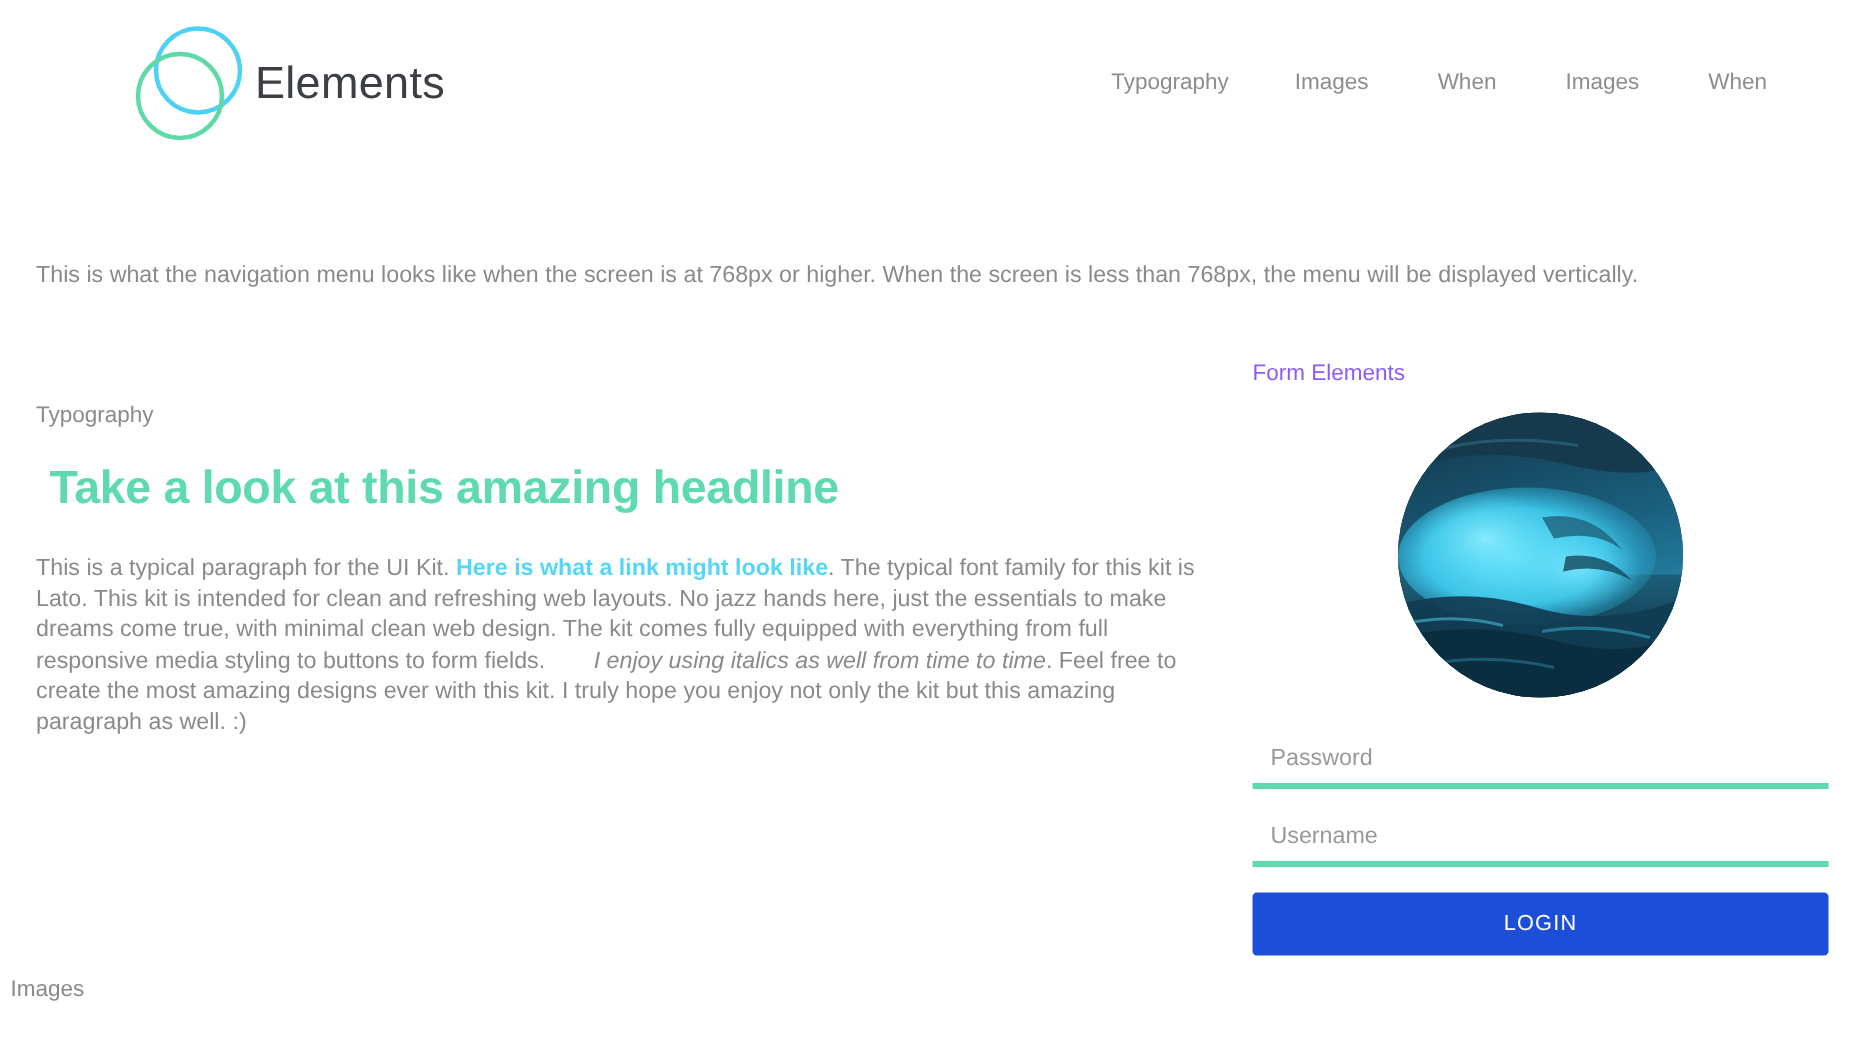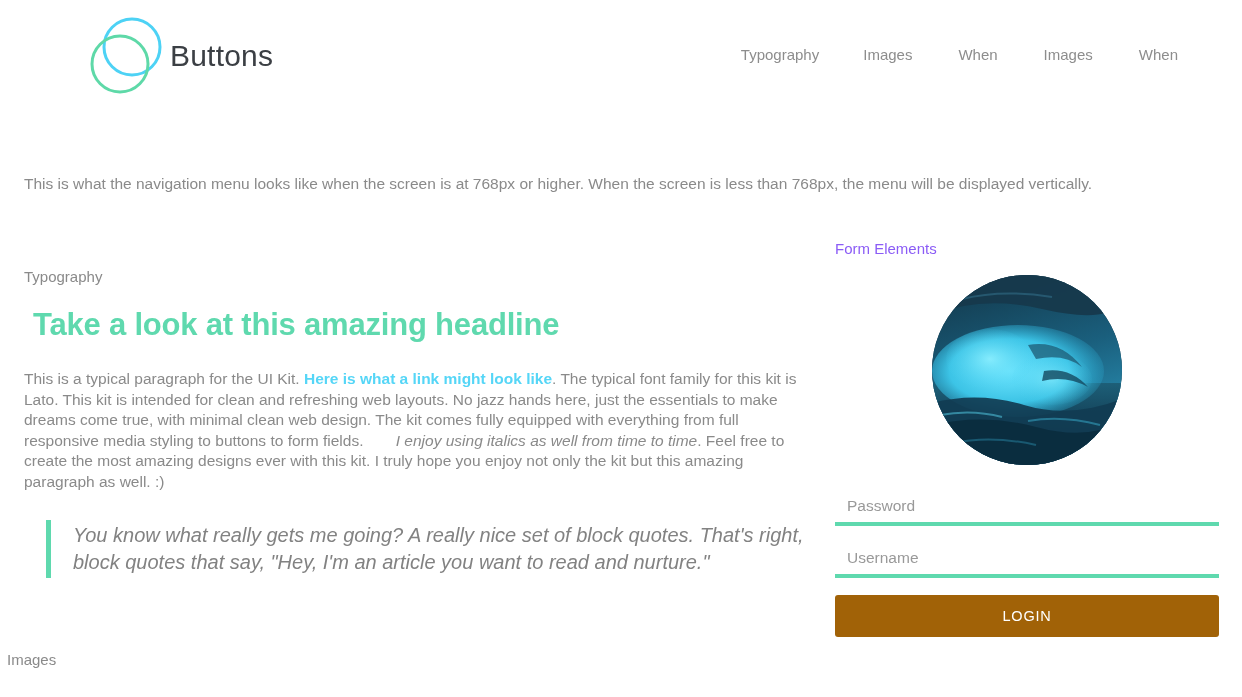--- a/index.html
+++ b/index.html
@@ -167,21 +167,21 @@
   }
   .field input::placeholder {
     color: #999999;
     opacity: 1;
   }
   .login-button {
     width: 100%;
     box-sizing: border-box;
     display: block;
     margin-top: 16px;
-    background: #a16207;
+    background: #1d4ed8;
     border: none;
     border-radius: 3px;
     color: #ffffff;
     font-family: "Liberation Sans", sans-serif;
     font-size: 14.5px;
     letter-spacing: .8px;
     padding: 13px 0 13px 0;
     cursor: pointer;
   }
 
@@ -199,21 +199,21 @@
 
 <div class="header">
 
   <div class="brand">
     <span class="logo-mark">
       <svg width="72" height="84" viewBox="0 0 72 84">
         <circle cx="42" cy="33" r="28" fill="none" stroke="#4dd2f5" stroke-width="3"></circle>
         <circle cx="30" cy="50" r="28" fill="none" stroke="#5ed9a8" stroke-width="3"></circle>
       </svg>
     </span>
-    <span class="brand-name">Buttons</span>
+    <span class="brand-name">Elements</span>
   </div>
 
   <nav class="nav">
     <a class="nav-item" href="#">Typography</a>
     <a class="nav-item" href="#">Images</a>
     <a class="nav-item" href="#">When</a>
     <a class="nav-item" href="#">Images</a>
     <a class="nav-item" href="#">When</a>
   </nav>
 </div>
@@ -222,21 +222,20 @@
 
 <div class="col-left">
   <p class="section-label">Typography</p>
 
   <h1 class="headline">Take a look at this amazing headline</h1>
 
   <p class="body-copy">
     <span>This is a typical paragraph for the UI Kit. </span><a class="inline-link" href="#">Here is what a link might look like</a><span>. The typical font family for this kit is Lato. This kit is intended for clean and refreshing web layouts. No jazz hands here, just the essentials to make dreams come true, with minimal clean web design. The kit comes fully equipped with everything from full responsive media styling to buttons to form fields. </span><em class="inline-italic">I enjoy using italics as well from time to time</em><span>. Feel free to create the most amazing designs ever with this kit. I truly hope you enjoy not only the kit but this amazing paragraph as well. :)</span>
   </p>
 
-  <blockquote class="blockquote">You know what really gets me going? A really nice set of block quotes. That's right, block quotes that say, "Hey, I'm an article you want to read and nurture."</blockquote>
 </div>
 
 <div class="col-right">
   <p class="form-label">Form Elements</p>
 
   <div class="avatar-wrap">
     <div class="avatar">
       <svg width="190" height="190" viewBox="0 0 190 190">
         <defs>
           <linearGradient id="seaTop" x1="0" y1="0" x2="0.3" y2="1">

